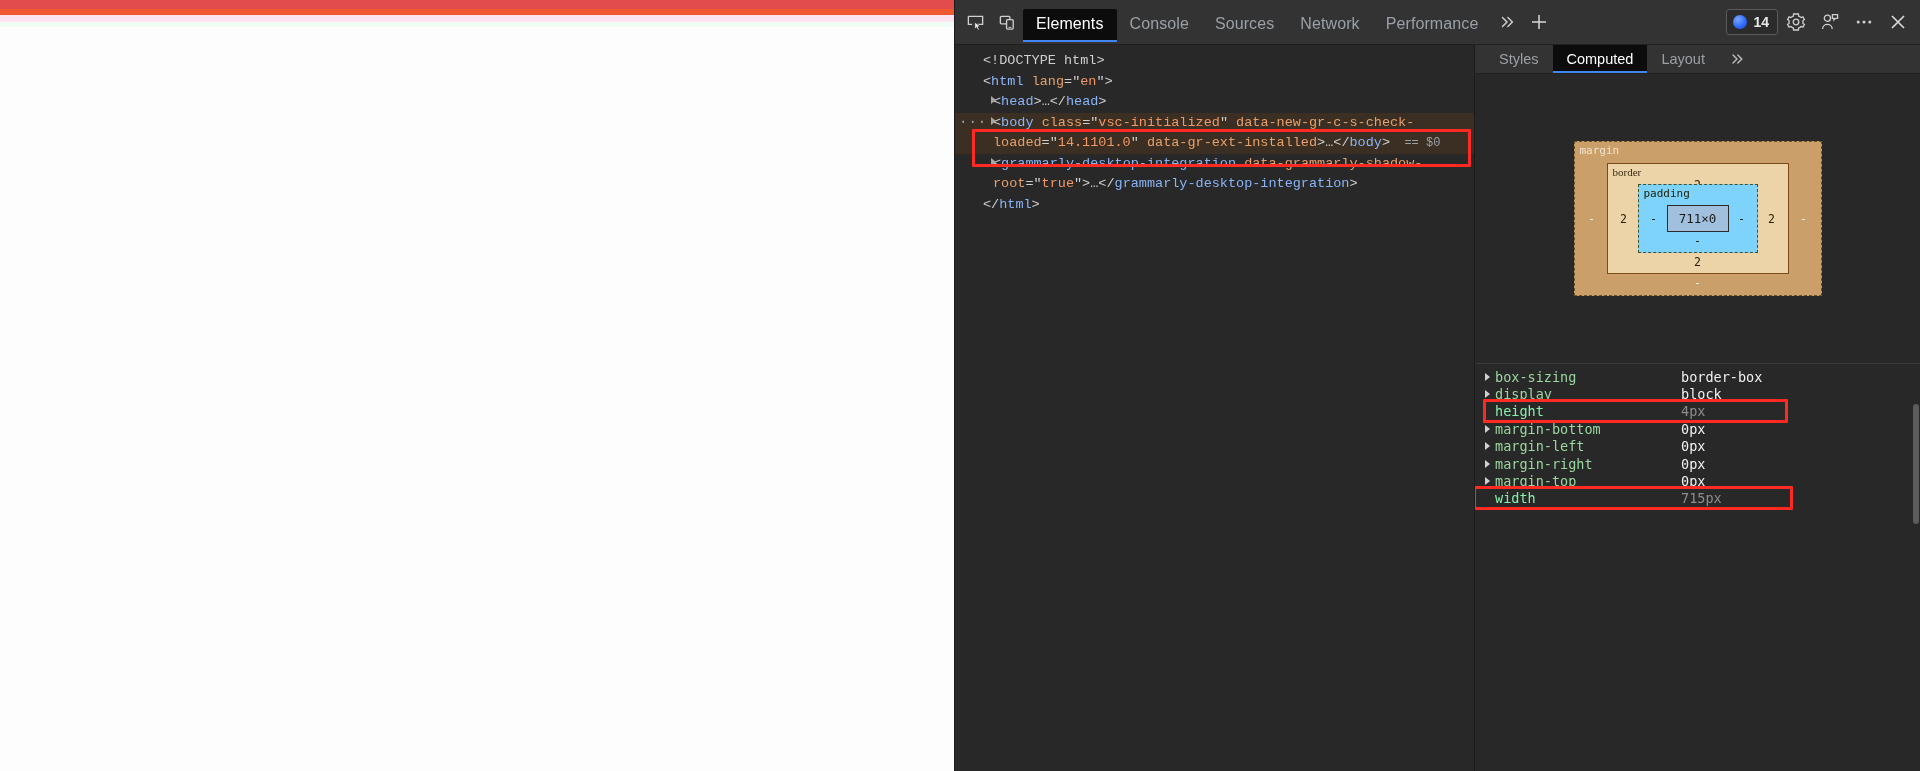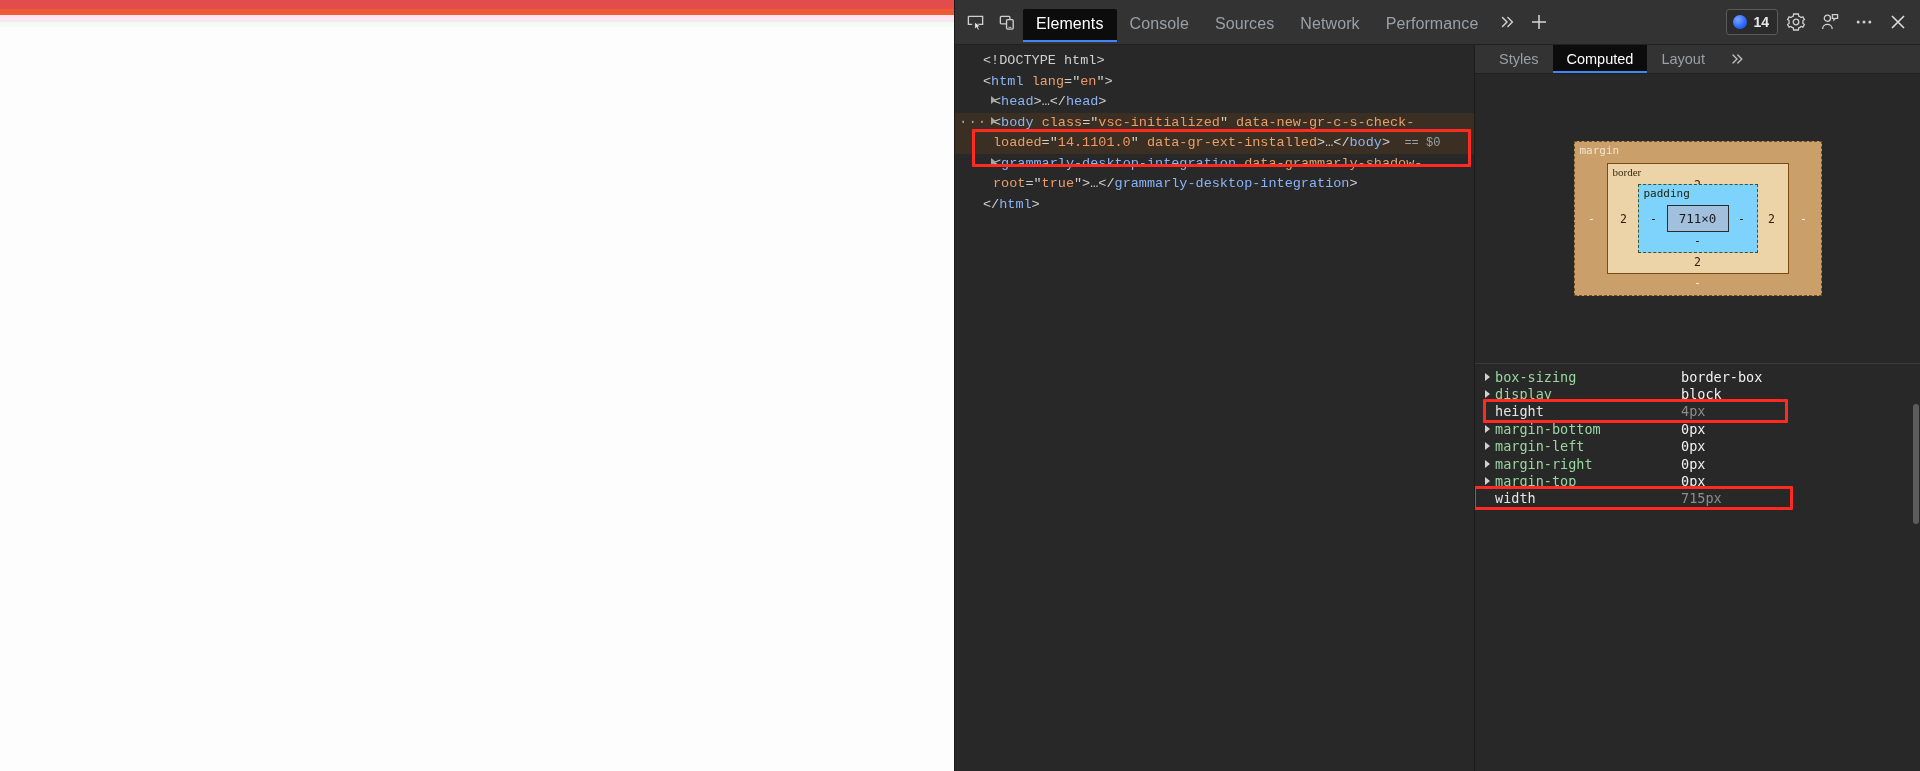--- a/index.html
+++ b/index.html
@@ -270,21 +270,21 @@
     width: 0; height: 0;
     border-left: 5px solid #d0d0d0;
     border-top: 4px solid transparent;
     border-bottom: 4px solid transparent;
     margin-right: 5px;
     flex: 0 0 auto;
   }
   .prop-tw.hidden { visibility: hidden; }
   .prop-name { color: #9ad6a0; width: 186px; flex: 0 0 auto; }
   .prop-val  { color: #f0f0f0; }
-  .prop-row.dim .prop-name { color: #e5e5e5; }
+  .prop-row.dim .prop-name { color: #86efac; }
   .prop-row.dim .prop-val  { color: #8d8d8d; }
 
   .sb-scroll {
     position:absolute; right:1px; top:40px; width:6px; height:120px;
     background:#5c5c5c; border-radius:3px;
   }
 </style>
 </head>
 <body>
 

